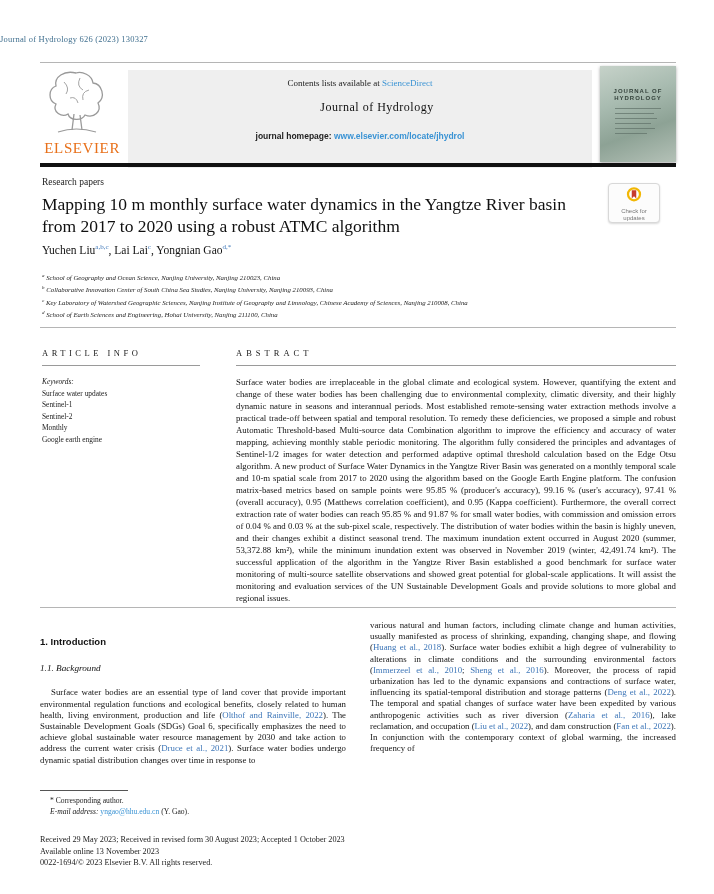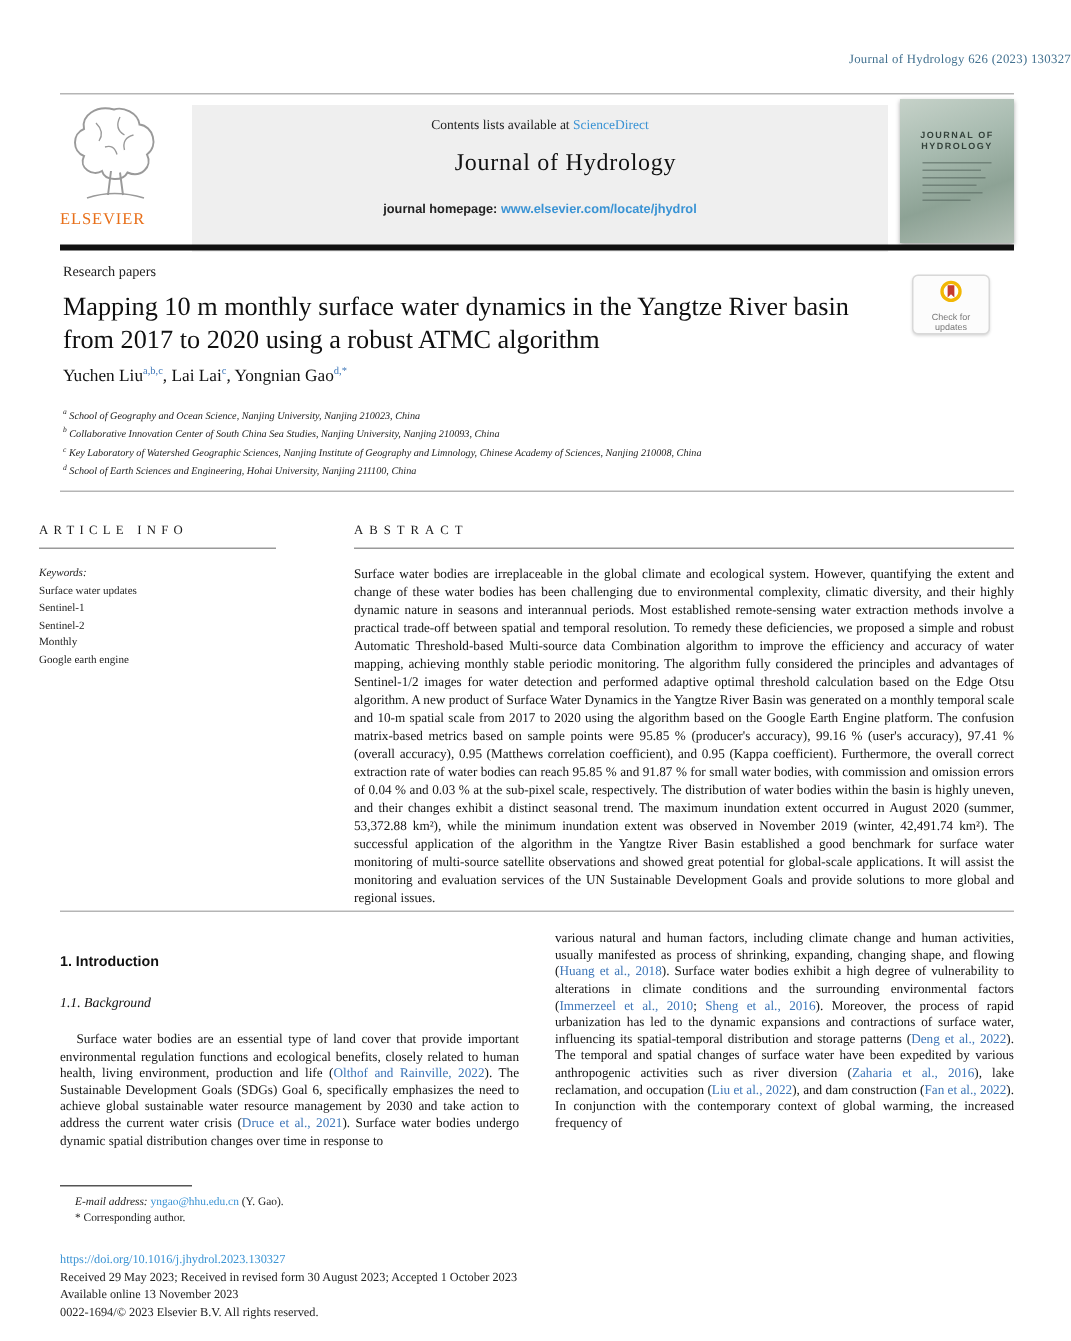--- a/index.html
+++ b/index.html
@@ -5,38 +5,38 @@
   * { margin:0; padding:0; box-sizing:border-box; }
   html,body { background:#888; }
   .page {
     position:relative; width:714px; height:894px; margin:0 auto;
     background:#ffffff; font-family:"Liberation Serif", serif; color:#1a1a1a;
     overflow:hidden;
   }
   
   .journal-ref {
     position:absolute; top:34px; left:0; width:100%;
-    text-align:right; font-size:8.5px; color:#41708f; letter-spacing:.2px;
+    text-align:left; font-size:8.5px; color:#41708f; letter-spacing:.2px;
   }
   .rule { position:absolute; left:40px; width:636px; border-top:1px solid #b5b5b5; }
   .rule-top { top:62px; }
   
   .elsevier { position:absolute; left:40px; top:68px; width:80px; height:92px; text-align:left; }
   .elsevier svg { display:block; margin-left:4px; }
   .elsevier-word {
-    font-family:"Liberation Serif", serif; font-size:11px; color:#e8701a;
-    letter-spacing:.6px; margin-top:0px; font-weight:400;
+    font-family:"Liberation Serif", serif; font-size:15px; color:#e8701a;
+    letter-spacing:.6px; margin-top:0px; font-weight:400;text-align:right;
   }
   .header-box {
     position:absolute; left:128px; top:70px; width:464px; height:98px;
     background:#efefef; text-align:center;
   }
   .contents-line { margin-top:8px; font-size:9px; color:#222; }
   .link { color:#3a93d4; }
-  .journal-name { margin-top:12px; font-size:16px; color:#111; letter-spacing:.5px;padding-left:34px; }
+  .journal-name { margin-top:12px; font-size:12px; color:#111; letter-spacing:.5px;padding-left:34px; }
   .homepage-line {
     margin-top:16px; font-family:Liberation Sans, sans-serif;
     font-size:8.5px; font-weight:bold; color:#222;
   }
   .cover {
     position:absolute; left:600px; top:66px; width:76px; height:96px;
     background:linear-gradient(160deg,#c6d2c9 0%,#a8bbb0 35%,#8da295 65%,#b4c1b7 100%);
     box-shadow:0 1px 3px rgba(0,0,0,.35); padding-top:22px; text-align:center;
   }
   .cover-title {
@@ -62,21 +62,21 @@
     font-family:"Liberation Sans", sans-serif; font-size:6px; color:#777; line-height:7px;
   }
   .authors { position:absolute; left:42px; top:243px; font-size:11.5px; color:#111; }
   .asup { font-size:7px; color:#3d76b8; }
   .affils { position:absolute; left:42px; top:271px; font-size:6.8px; font-style:italic; color:#222; line-height:10px; }
   .affils sup { font-size:5px; font-style:italic; }
   .rule-aff { top:327px; }
   
   .col-heading { font-size:8.5px; letter-spacing:3px; color:#1a1a1a; }
   .heading-underline { border-top:1px solid #9a9a9a; margin-top:7px; }
-  .info-col { position:absolute; left:26px; top:348px; width:158px; }
+  .info-col { position:absolute; left:42px; top:348px; width:158px; }
   .keywords { margin-top:10px; font-size:7.4px; line-height:11.5px; color:#222; }
   .kw-label { font-style:italic; }
   .abs-col { position:absolute; left:236px; top:348px; width:440px; }
   .abs-text { margin-top:10px; font-size:8.8px; line-height:12px; text-align:justify; color:#141414; }
   .rule-absbottom { top:607px; }
   
   .body-col { position:absolute; width:306px; font-size:8.8px; line-height:11.2px; text-align:justify; color:#141414; }
   .col-left { left:40px; top:620px; }
   .col-right { left:370px; top:620px; }
   .h-section { font-family:"Liberation Sans", sans-serif; font-size:9.5px; font-weight:bold; color:#111; margin-top:16px; }
@@ -198,27 +198,26 @@
     <div class="h-sub">1.1. Background</div>
     <div class="para-first">Surface water bodies are an essential type of land cover that provide important environmental regulation functions and ecological benefits, closely related to human health, living environment, production and life (<span class="cite">Olthof and Rainville, 2022</span>). The Sustainable Development Goals (SDGs) Goal 6, specifically emphasizes the need to achieve global sustainable water resource management by 2030 and take action to address the current water crisis (<span class="cite">Druce et al., 2021</span>). Surface water bodies undergo dynamic spatial distribution changes over time in response to</div>
   </div>
 
   <div class="body-col col-right">
     <div>various natural and human factors, including climate change and human activities, usually manifested as process of shrinking, expanding, changing shape, and flowing (<span class="cite">Huang et al., 2018</span>). Surface water bodies exhibit a high degree of vulnerability to alterations in climate conditions and the surrounding environmental factors (<span class="cite">Immerzeel et al., 2010</span>; <span class="cite">Sheng et al., 2016</span>). Moreover, the process of rapid urbanization has led to the dynamic expansions and contractions of surface water, influencing its spatial-temporal distribution and storage patterns (<span class="cite">Deng et al., 2022</span>). The temporal and spatial changes of surface water have been expedited by various anthropogenic activities such as river diversion (<span class="cite">Zaharia et al., 2016</span>), lake reclamation, and occupation (<span class="cite">Liu et al., 2022</span>), and dam construction (<span class="cite">Fan et al., 2022</span>). In conjunction with the contemporary context of global warming, the increased frequency of</div>
   </div>
 
   <div class="footnote">
     <div class="footnote-rule"></div>
+    <div class="fn-indent">* Corresponding author.</div>
     <div class="fn-indent">
       <span class="fn-email-label">E-mail address:</span>
       <span class="link">yngao@hhu.edu.cn</span><span> (Y. Gao).</span>
     </div>
-    <div class="fn-indent">* Corresponding author.</div>
   </div>
 
   <div class="footer">
-    <div class="doi">https://doi.org/10.1016/j.jhydrol.2023.130327</div>
     <div>Received 29 May 2023; Received in revised form 30 August 2023; Accepted 1 October 2023</div>
     <div>Available online 13 November 2023</div>
     <div>0022-1694/© 2023 Elsevier B.V. All rights reserved.</div>
   </div>
 
 </div>
 
 </body></html>

